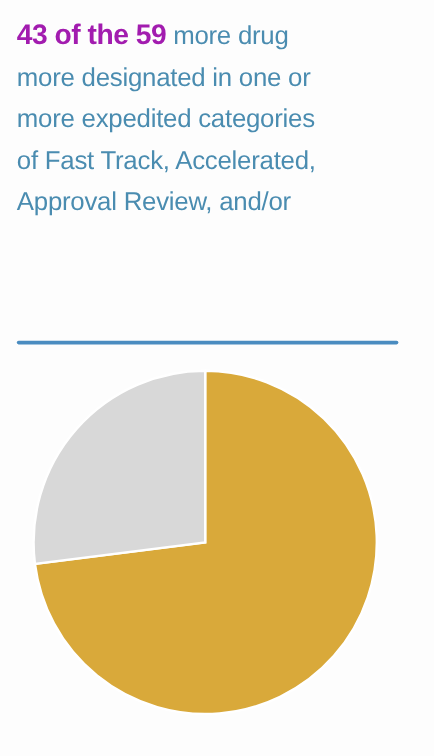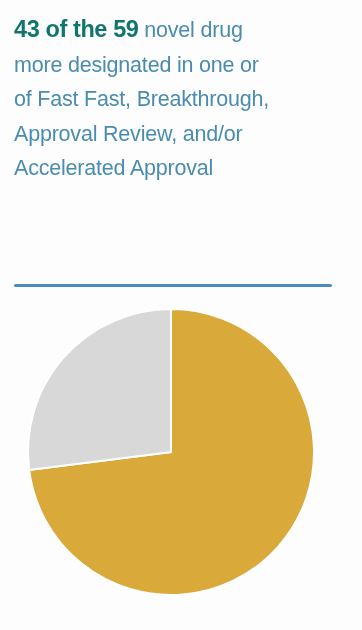--- a/index.html
+++ b/index.html
@@ -33,21 +33,21 @@
     font-size: 21.5px;
     line-height: 34.5px;
     letter-spacing: -0.2px;
     color: #4a8cb0;
     white-space: nowrap;
   }
 
   .copy-line .lead {
     font-weight: 700;
     font-size: 23.5px;
-    color: #0f766e;
+    color: #a21caf;
     letter-spacing: -0.4px;
   }
 
   
   #section-divider {
     position: absolute;
     left: 14px;
     top: 284px;
     width: 318px;
     height: 3px;
@@ -75,25 +75,25 @@
     font-size: 40px;
     letter-spacing: -0.5px;
   }
 </style>
 </head>
 <body>
 
 <div id="infographic">
 
   <div id="callout-text">
-    <div class="copy-line"><span class="lead">43 of the 59</span><span> novel drug</span></div>
+    <div class="copy-line"><span class="lead">43 of the 59</span><span> more drug</span></div>
     <div class="copy-line">more designated in one or</div>
-    <div class="copy-line">of Fast Fast, Breakthrough,</div>
+    <div class="copy-line">more expedited categories</div>
+    <div class="copy-line">of Fast Track, Accelerated,</div>
     <div class="copy-line">Approval Review, and/or</div>
-    <div class="copy-line">Accelerated Approval</div>
   </div>
 
   <div id="section-divider"></div>
 
   <div id="pie-chart">
     <svg viewBox="0 0 362 320">
       <g id="pie-slices">
           <path d="M 171 152 L 171 9 A 143 143 0 1 1 29.127597712029683 169.92265239969555 Z" fill="#d9a93a" stroke="#ffffff" stroke-width="2"></path>
           <path d="M 171 152 L 29.127597712029683 169.92265239969555 A 143 143 0 0 1 170.99999999999997 9 Z" fill="#d8d8d8" stroke="#ffffff" stroke-width="2"></path>
         </g>

